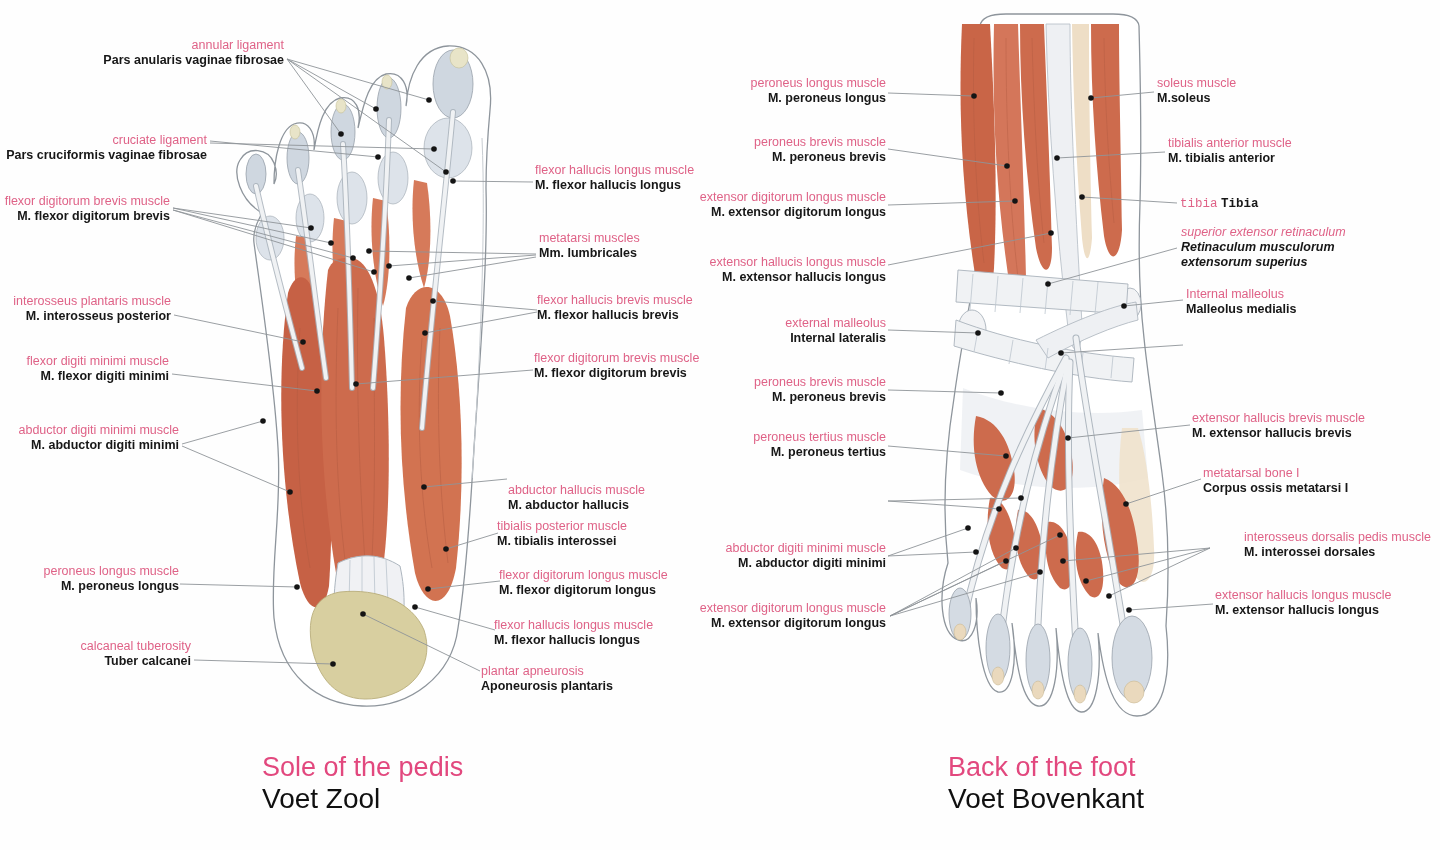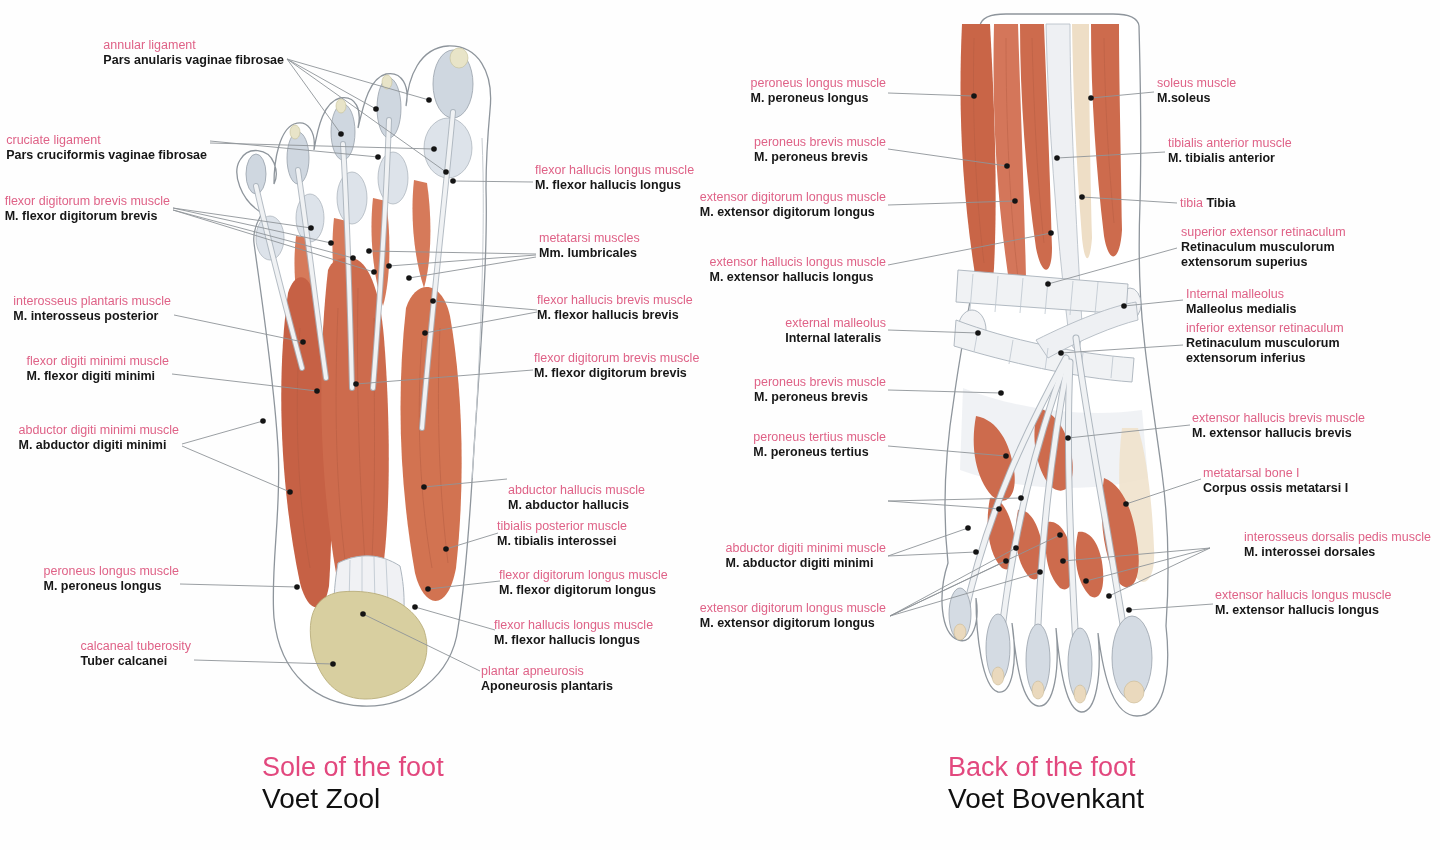--- a/index.html
+++ b/index.html
@@ -5,26 +5,26 @@
   html,body{margin:0;padding:0;}
   body{width:1440px;height:850px;position:relative;background:#fefefe;overflow:hidden;
        font-family:"Liberation Sans", sans-serif;}
   .stage{position:absolute;inset:0;}
   svg{display:block;}
   .fig{position:absolute;}
   .leader{position:absolute;left:0;top:0;pointer-events:none;}
   .lbl{position:absolute;font-size:12.5px;line-height:15px;white-space:nowrap;}
   .lbl .en{color:#df6287;}
   .lbl .la{color:#171717;font-weight:bold;}
-  .ra{}
-  .wrap{white-space:normal;}
+  .ra{text-align:right;}
+  .wrap{white-space:normal;font-style:italic;}
   .title{position:absolute;line-height:31px;}
   .title .t-en{font-size:27px;color:#e2487e;}
   .title .t-nl{font-size:28px;color:#101010;}
-  .inline-la{display:inline;}
+  .inline-la{display:inline;font-family:Liberation Mono, monospace;}
 </style>
 </head>
 <body>
 
 <div class="stage">
 
   <svg class="fig" style="left:210px;top:8px" width="300" height="700" viewBox="0 0 300 700">
     <path d="M 52 205 C 30 192 22 165 30 152 C 38 138 58 140 64 155 C 68 165 66 172 64 176
              C 64 150 70 122 84 116 C 98 111 106 124 104 142
              C 108 118 114 94 130 90 C 146 87 152 102 148 120
@@ -431,43 +431,39 @@
     <span class="la inline-la">Tibia</span>
   </div>
   <div class="lbl wrap" style="top:225px;left:1181px;width:178px">
     <div class="en">superior extensor retinaculum</div>
     <div class="la">Retinaculum musculorum extensorum superius</div>
   </div>
   <div class="lbl" style="top:287px;left:1186px">
     <div class="en">Internal malleolus</div>
     <div class="la">Malleolus medialis</div>
   </div>
-  <div class="lbl wrap" style="top:321px;left:1186px;width:178px">
-    <div class="en">inferior extensor retinaculum</div>
-    <div class="la">Retinaculum musculorum extensorum inferius</div>
-  </div>
   <div class="lbl" style="top:411px;left:1192px">
     <div class="en">extensor hallucis brevis muscle</div>
     <div class="la">M. extensor hallucis brevis</div>
   </div>
   <div class="lbl" style="top:466px;left:1203px">
     <div class="en">metatarsal bone I</div>
     <div class="la">Corpus ossis metatarsi I</div>
   </div>
   <div class="lbl" style="top:530px;left:1244px">
     <div class="en">interosseus dorsalis pedis muscle</div>
     <div class="la">M. interossei dorsales</div>
   </div>
   <div class="lbl" style="top:588px;left:1215px">
     <div class="en">extensor hallucis longus muscle</div>
     <div class="la">M. extensor hallucis longus</div>
   </div>
 
   <div class="title" style="top:752px;left:262px">
-    <div class="t-en">Sole of the foot</div>
+    <div class="t-en">Sole of the pedis</div>
     <div class="t-nl">Voet Zool</div>
   </div>
   <div class="title" style="top:752px;left:948px">
     <div class="t-en">Back of the foot</div>
     <div class="t-nl">Voet Bovenkant</div>
   </div>
 
 </div>
 
 </body></html>

